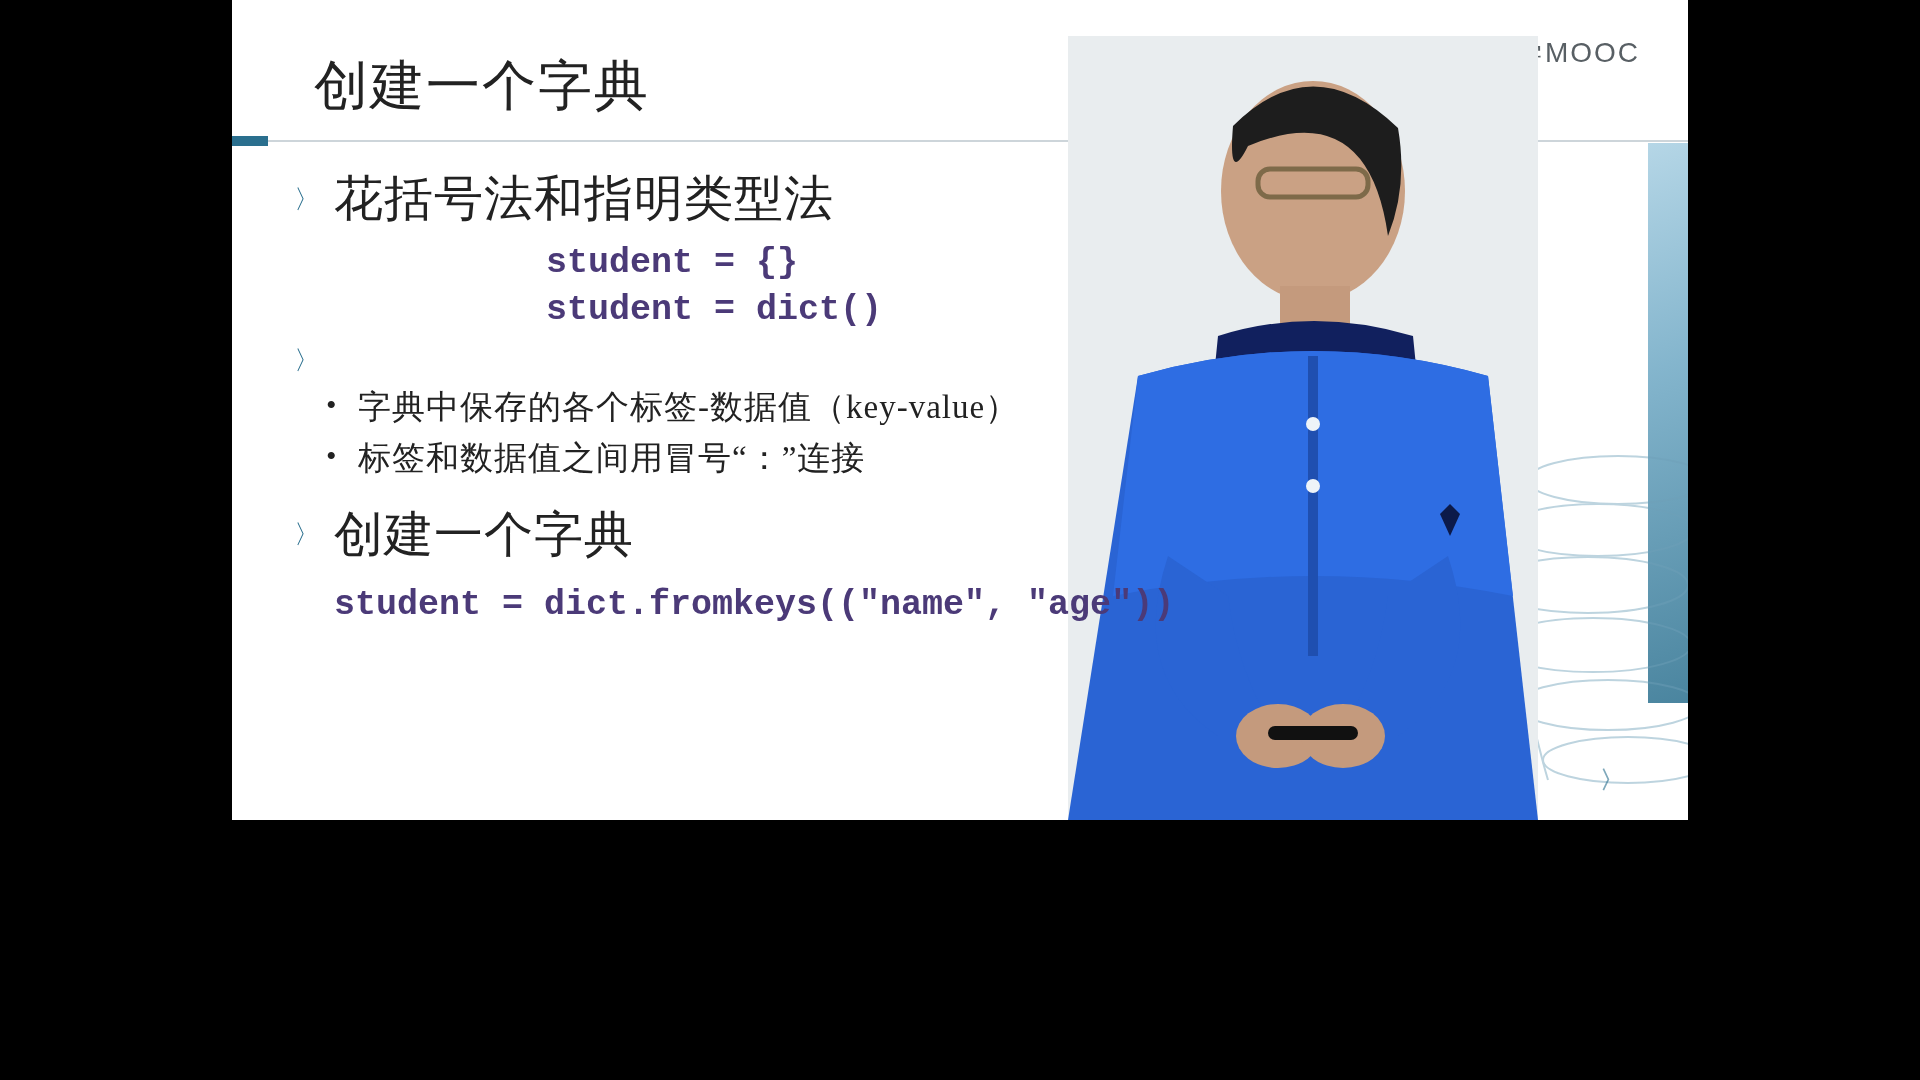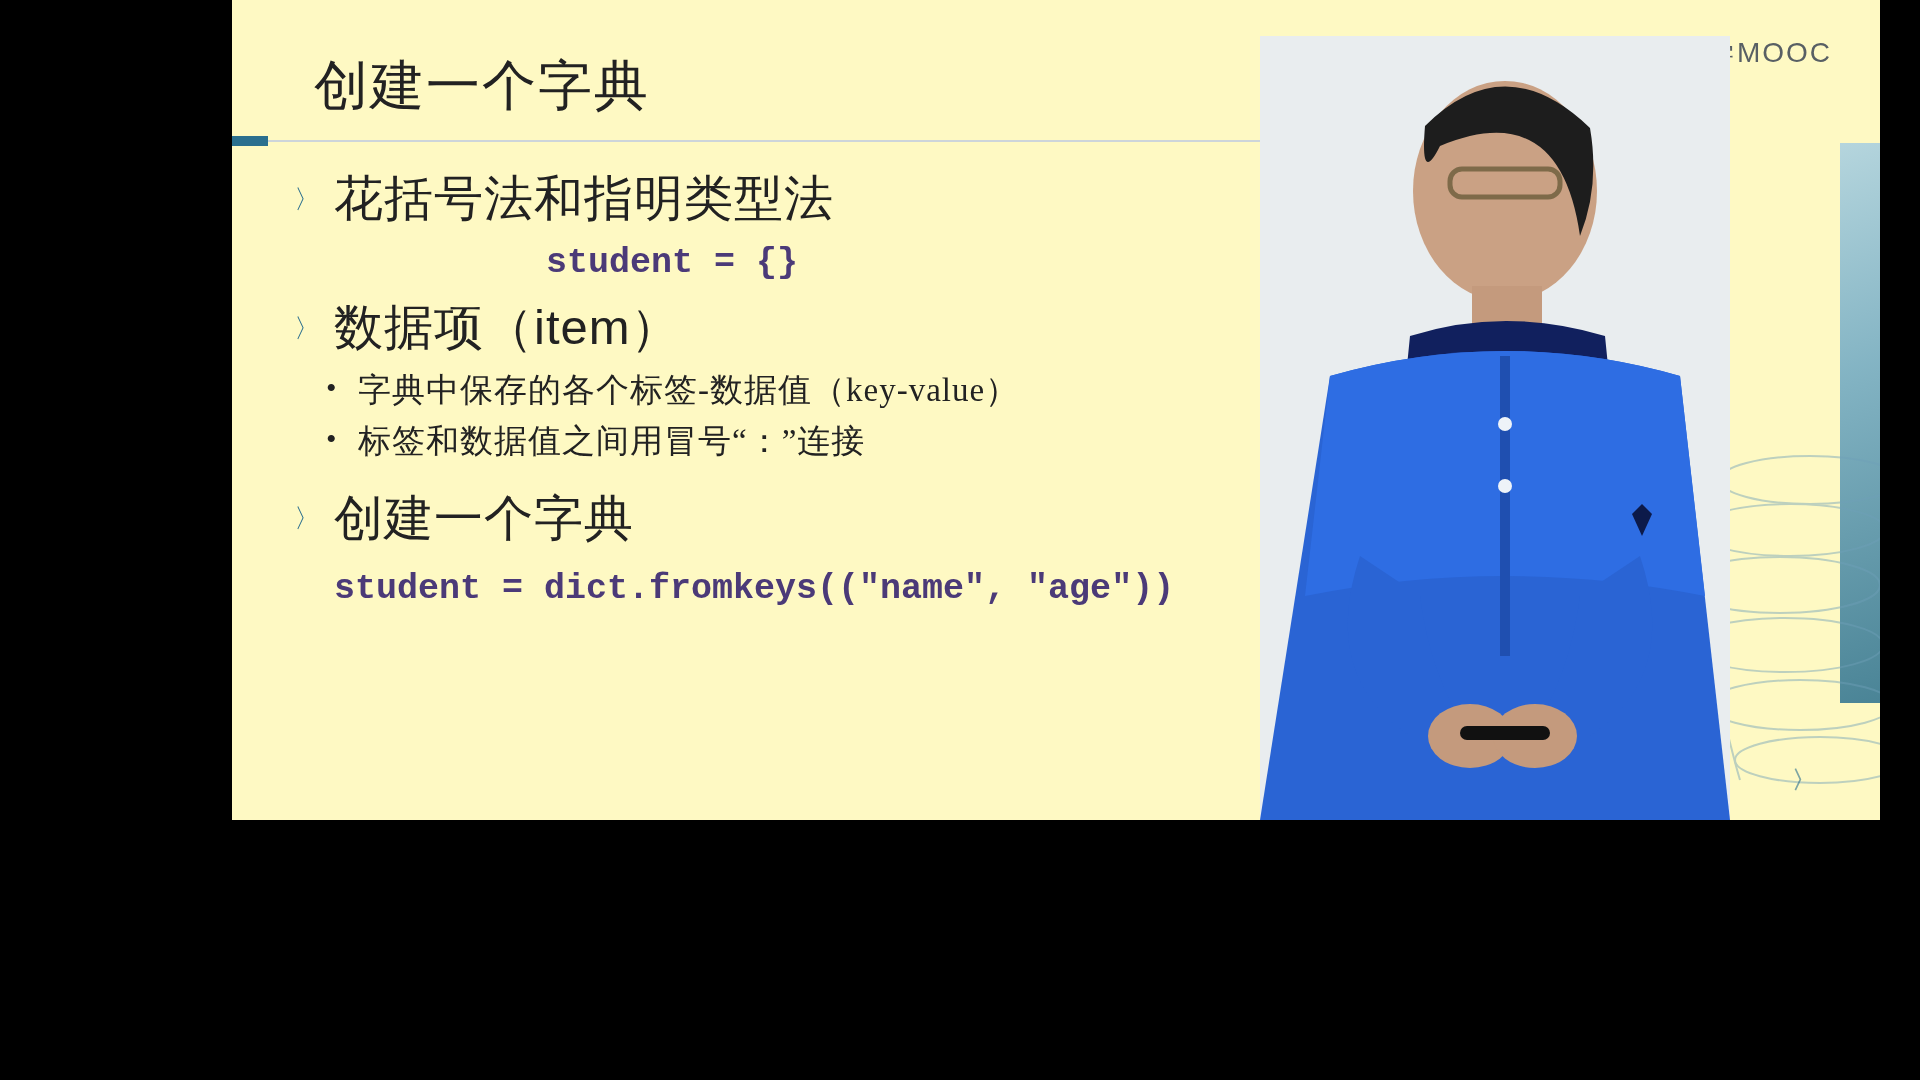--- a/index.html
+++ b/index.html
@@ -8,23 +8,23 @@
       height: 1080px;
       background: #000;
       overflow: hidden;
       font-family: "Microsoft YaHei", "SimHei", sans-serif;
       position: relative;
     }
     .frame {
       position: absolute;
       left: 232px;
       top: 0;
-      width: 1648px;
+      width: 1456px;
       height: 820px;
-      background: #fef9c3;
+      background: #ffffff;
       overflow: hidden;
     }
     .title {
       position: absolute;
       left: 82px;
       top: 50px;
       font-size: 54px;
       font-weight: 400;
       color: #222;
       letter-spacing: 2px;
@@ -241,25 +241,25 @@
   </div>
 
   <div class="content">
 
     <div class="chev-row">
       <span class="chev">〉</span>
       <span class="h2">花括号法和指明类型法</span>
     </div>
     <div class="code-block">
       <div class="code">student = {}</div>
+      <div class="code">student = dict()</div>
     </div>
 
     <div class="chev-row">
       <span class="chev">〉</span>
-      <span class="h2">数据项（item）</span>
     </div>
     <ul class="bullet-list">
       <li>字典中保存的各个标签-数据值（key-value）</li>
       <li>标签和数据值之间用冒号“：”连接</li>
     </ul>
 
     <div class="chev-row row-top-gap">
       <span class="chev">〉</span>
       <span class="h2">创建一个字典</span>
     </div>

